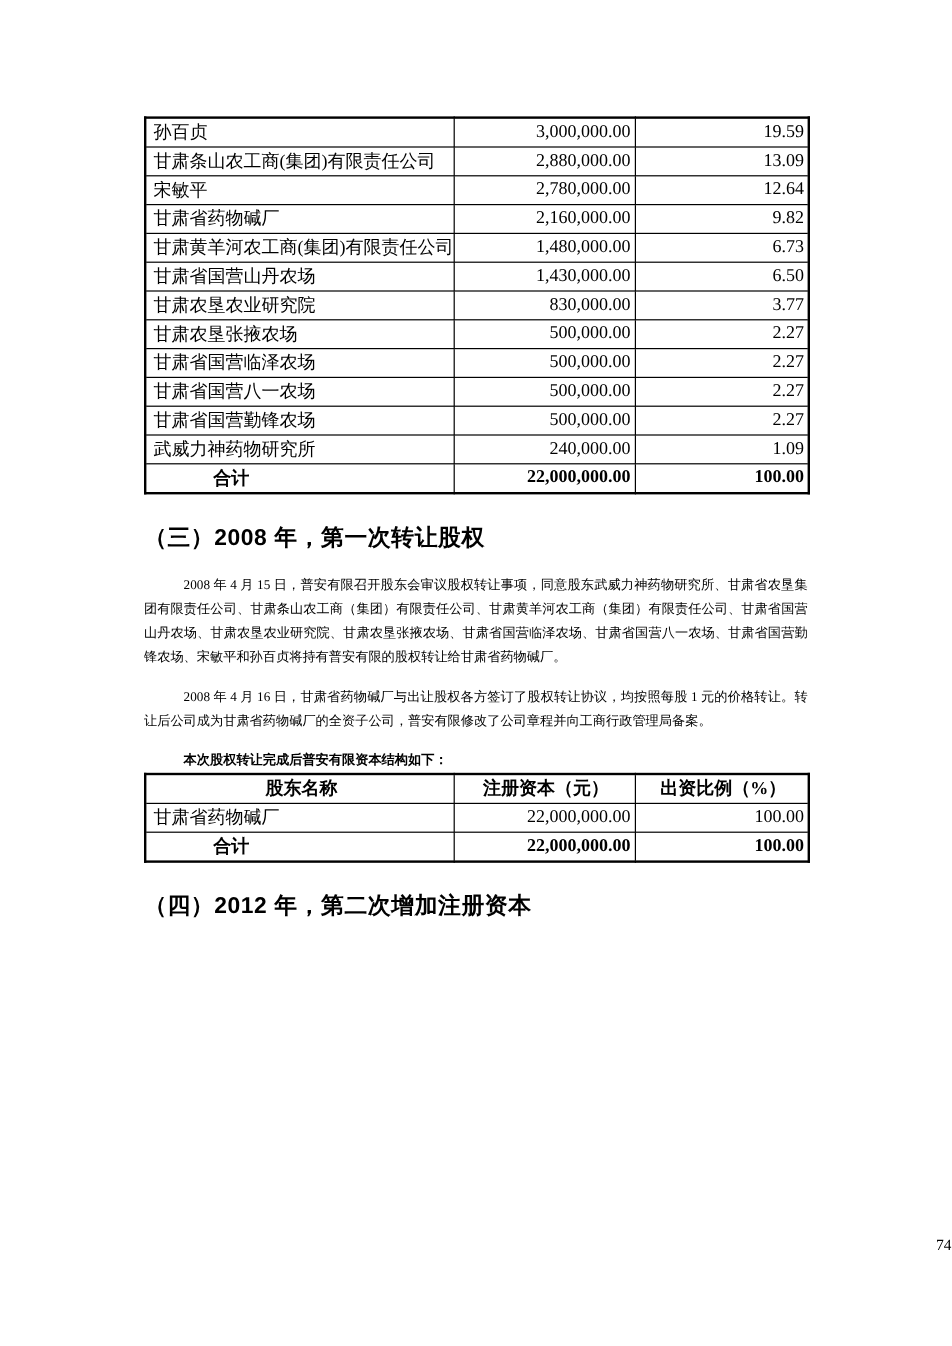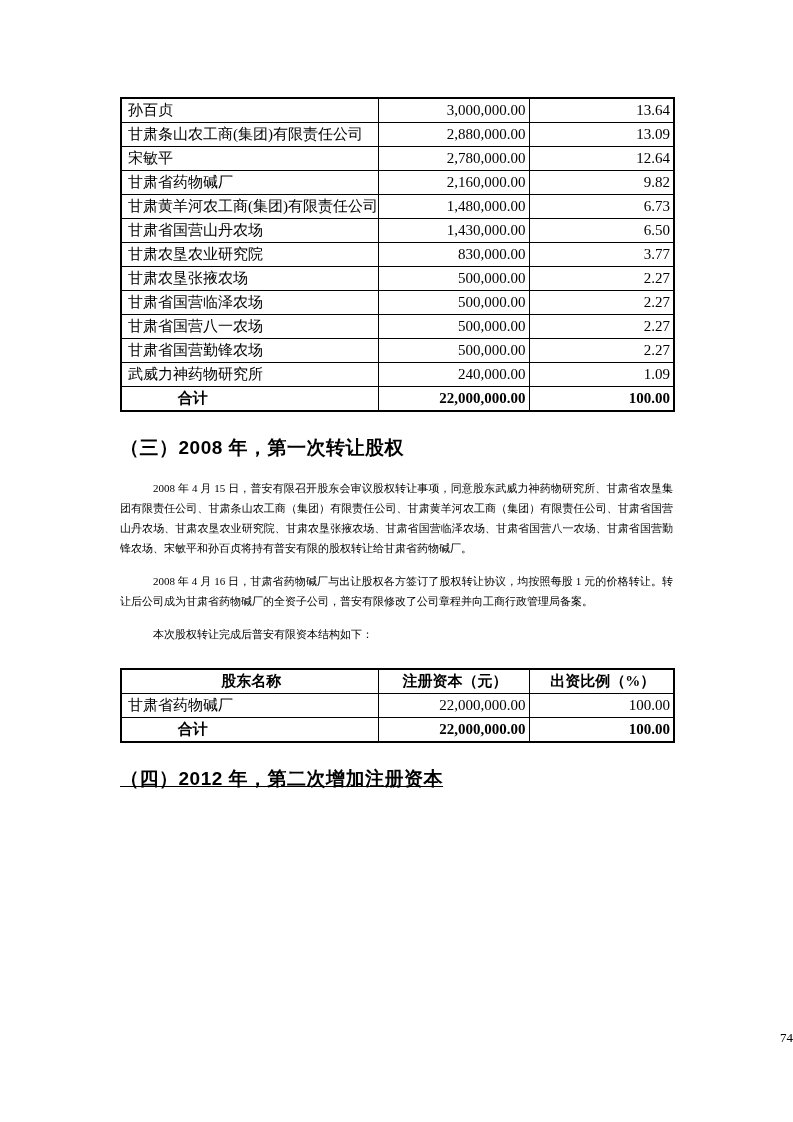--- a/index.html
+++ b/index.html
@@ -26,27 +26,27 @@
   td.num { text-align:right; }
   tr.total-row td { font-weight:bold; }
   tr.total-row td.label { text-align:center; padding-right:120px; }
   table.t2 th { font-weight:bold; text-align:center; font-size:15px; }
 
   h2.section-heading {
     font-family:"Liberation Sans","DejaVu Sans",sans-serif;
     font-size:19px; font-weight:bold; margin:23px 0 17px 0; letter-spacing:0.5px;
   }
   .sec3-heading { margin-top:23px; }
-  .sec4-heading { margin-top:27px;text-decoration:underline; }
+  .sec4-heading { margin-top:27px; }
 
   p.body-para {
     font-size:11px; line-height:20px; text-align:justify;
     text-indent:33px; margin:0 0 13px 0; word-break:break-all;
   }
-  p.lead-in { margin-bottom:24px; }
+  p.lead-in { margin-bottom:0;font-weight:bold; }
 
   .page-number {
     position:absolute; bottom:76px; left:0; right:0;
     text-align:right; font-size:13px;
   }
 </style>
 </head>
 <body>
 
 <div class="page">
@@ -55,21 +55,21 @@
     <table class="doc-table t1">
       <colgroup>
           <col class="col-name">
           <col class="col-cap">
           <col class="col-ratio">
         </colgroup>
       <tbody>
         <tr>
           <td>孙百贞</td>
           <td class="num">3,000,000.00</td>
-          <td class="num">13.64</td>
+          <td class="num">19.59</td>
         </tr>
         <tr>
           <td>甘肃条山农工商(集团)有限责任公司</td>
           <td class="num">2,880,000.00</td>
           <td class="num">13.09</td>
         </tr>
         <tr>
           <td>宋敏平</td>
           <td class="num">2,780,000.00</td>
           <td class="num">12.64</td>

